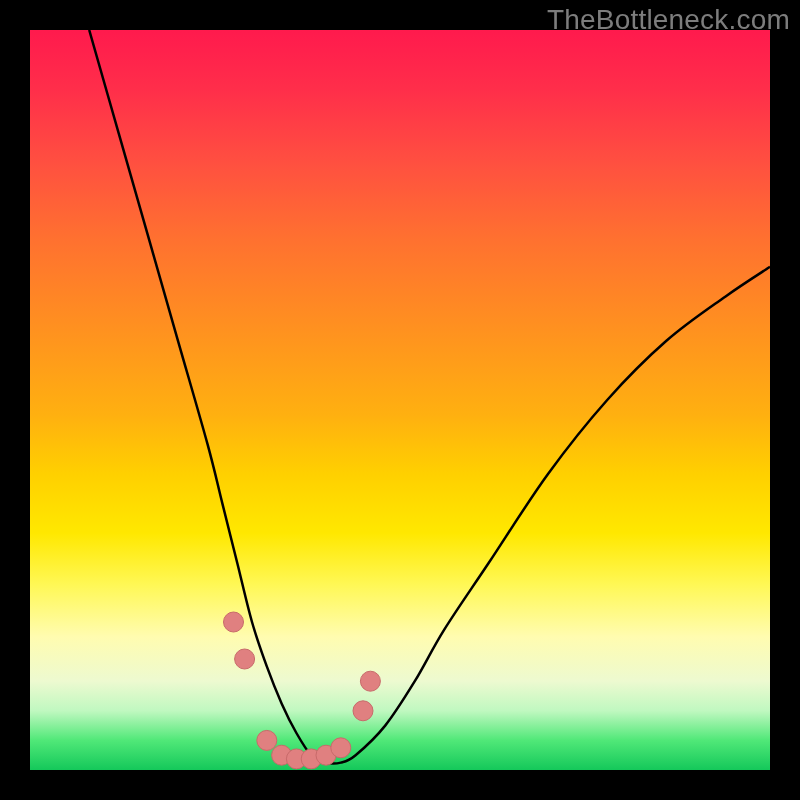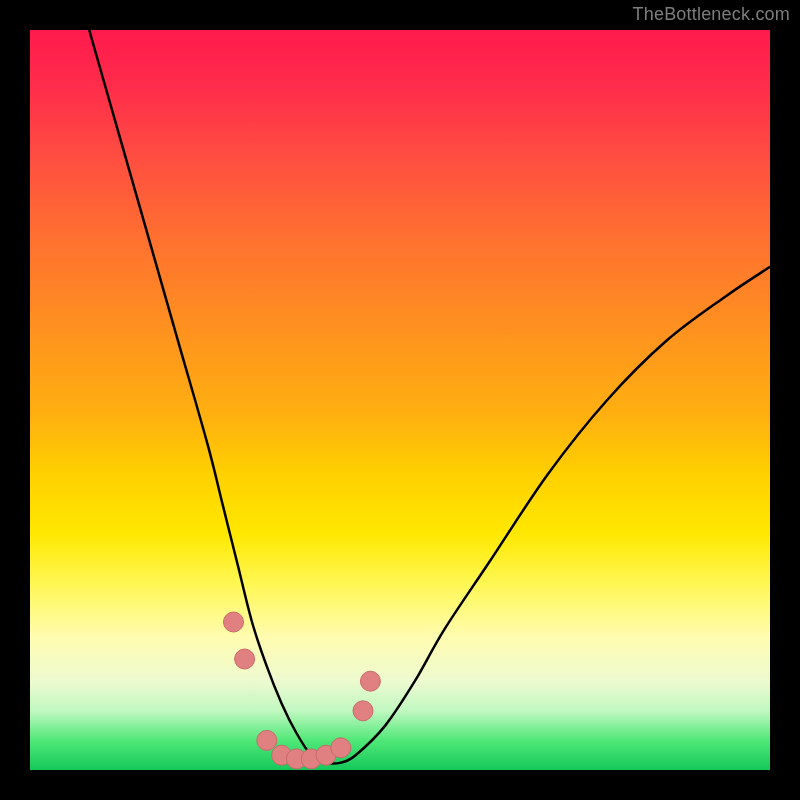--- a/index.html
+++ b/index.html
@@ -47,21 +47,21 @@
       #edfad0 88%,
       #c0f8c0 92%,
       #50e878 96%,
       #14c85a 100%);
   }
   .watermark {
     position: absolute;
     top: 4px;
     right: 10px;
     color: #7d7d7d;
-    font-size: 18px;
+    font-size: 28px;
     font-weight: 500;
     letter-spacing: 0.2px;
     z-index: 5;
   }
   svg.curve {
     position: absolute;
     top: 0;
     left: 0;
     width: 100%;
     height: 100%;

